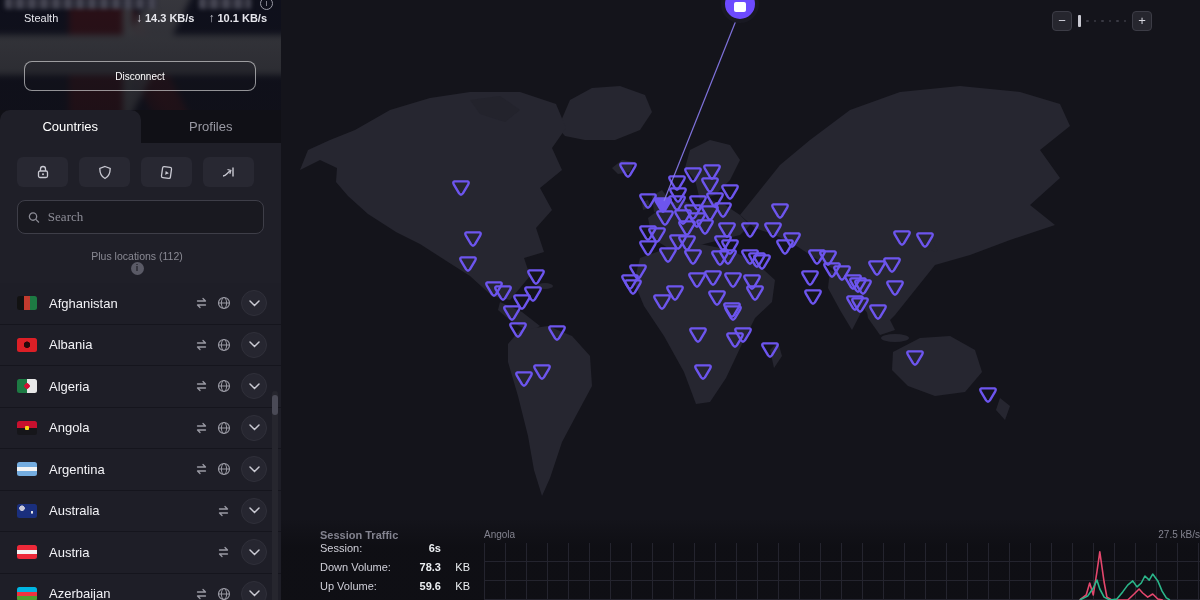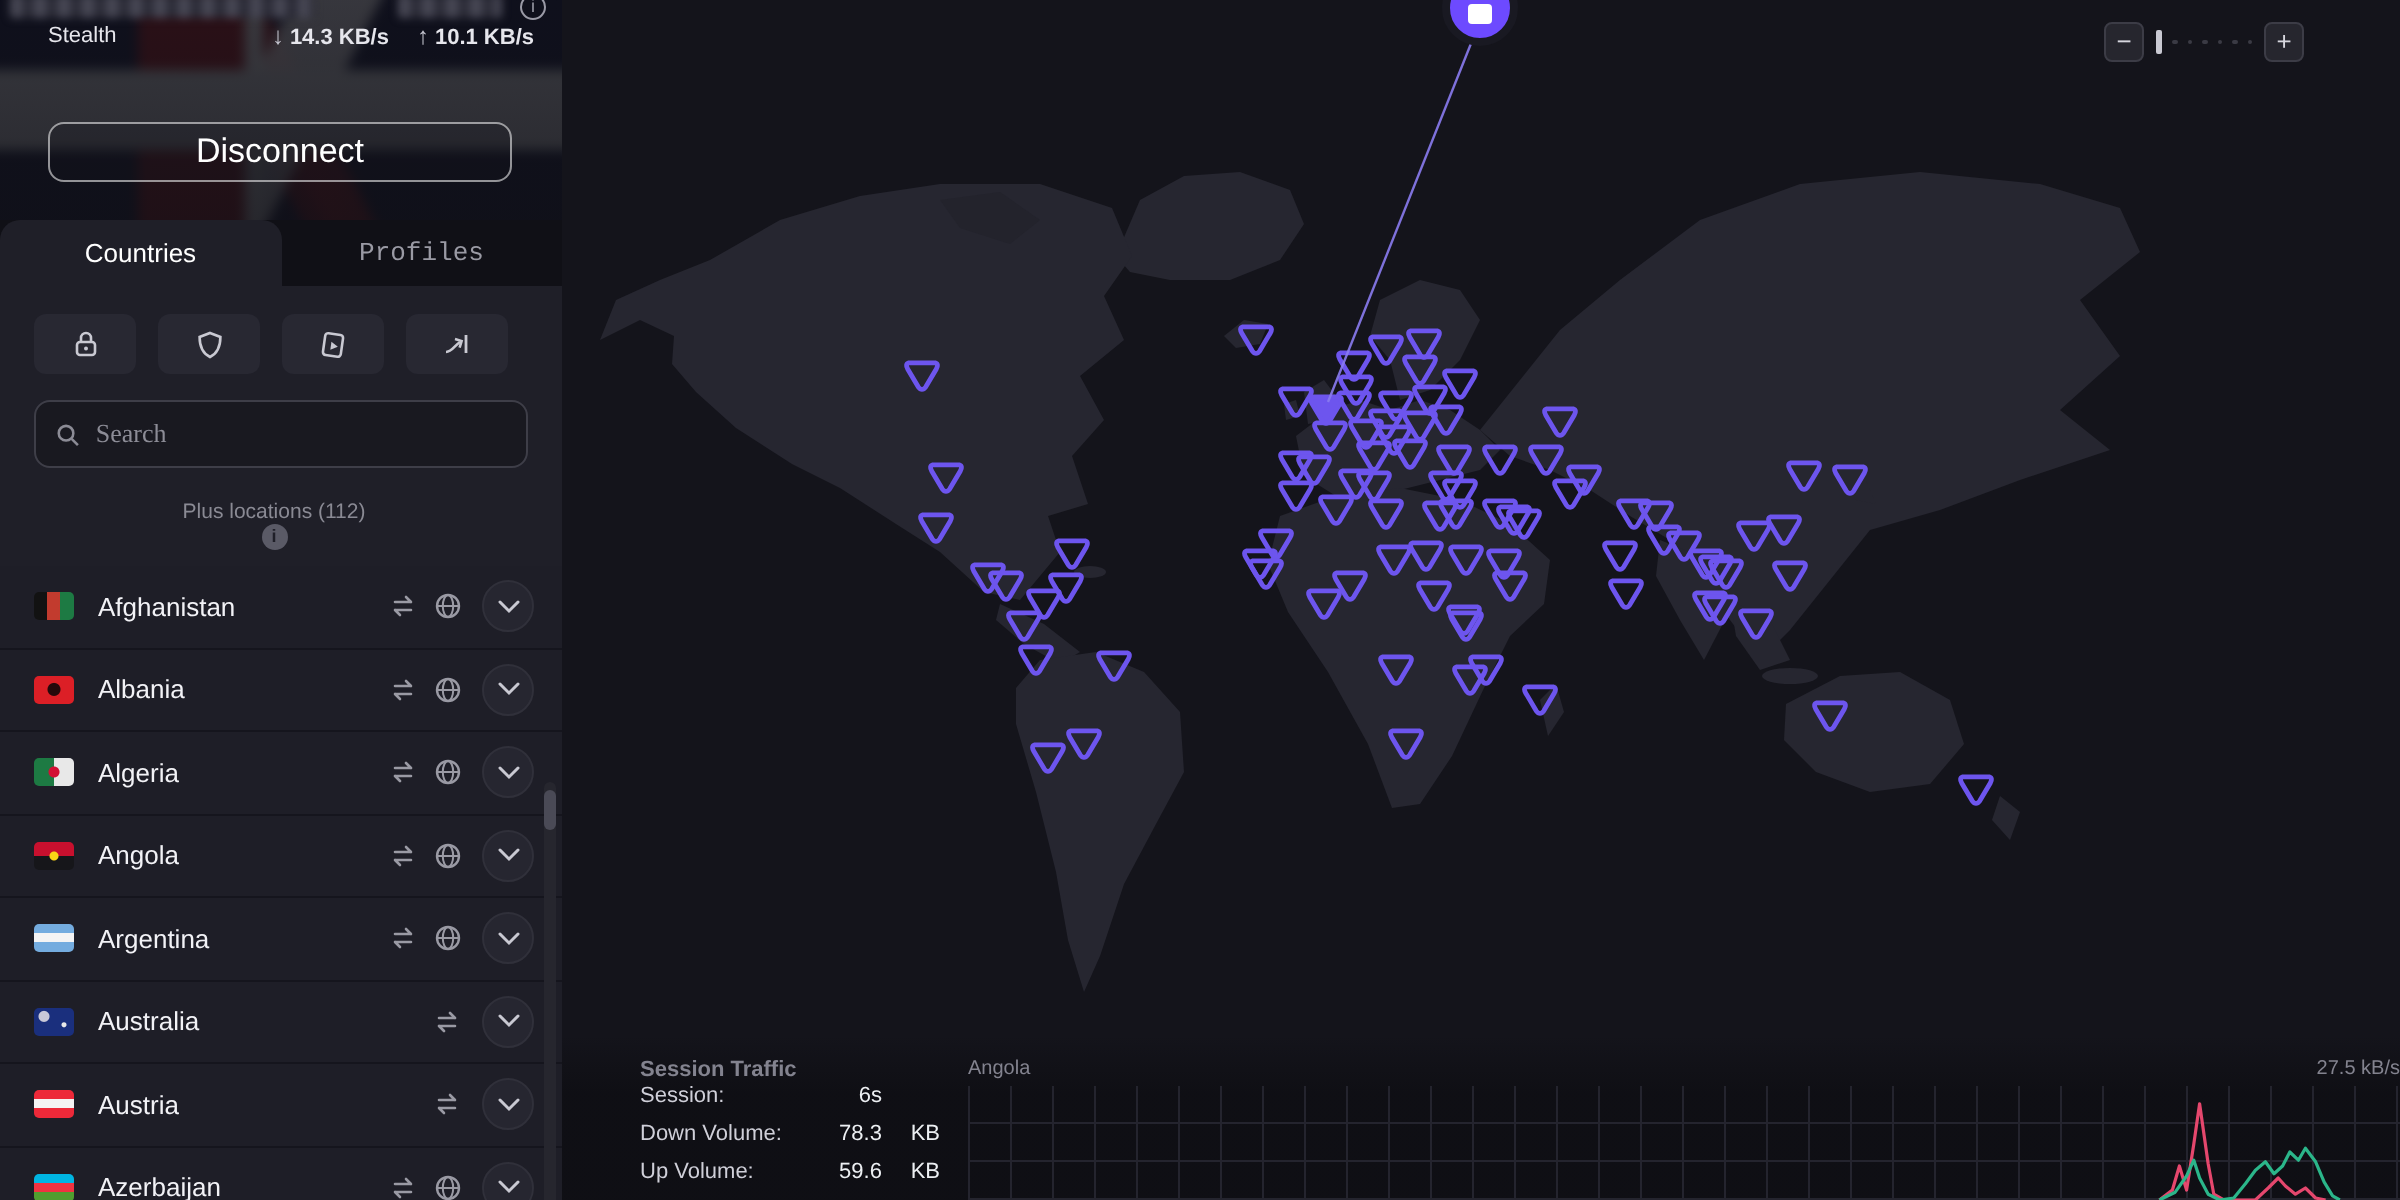--- a/index.html
+++ b/index.html
@@ -32,26 +32,26 @@
   .redact.srv { left:5px; top:0; width:152px; }
   .redact.ip  { right:30px; top:0; width:52px; }
   .hdr-info-icon { position:absolute; right:8px; top:0; width:13px; height:13px; border-radius:50%;
       border:1.5px solid #9a9aa6; color:#9a9aa6; font-size:9px; line-height:11px; text-align:center; }
   .hdr-row2 { position:absolute; top:11px; left:24px; right:14px; display:flex;
       justify-content:space-between; align-items:center; color:#e6e6ec; font-size:11px; }
   .speeds { display:flex; gap:14px; align-items:center; font-weight:bold; }
   .speeds .arr { color:#c2c2cc; font-weight:normal; font-size:12px; margin-right:3px; }
   .disconnect-btn { position:absolute; left:24px; top:61px; width:232px; height:30px;
       border:1px solid rgba(255,255,255,.55); border-radius:8px; background:rgba(18,18,26,.25);
-      color:#fff; font-size:17px; display:flex; align-items:center; justify-content:center; cursor:pointer; }
+      color:#fff; font-size:10px; display:flex; align-items:center; justify-content:center; cursor:pointer; }
 
   .tabbar { display:flex; height:33px; background:#101016; }
   .tab { flex:1; display:flex; align-items:center; justify-content:center; font-size:13px; cursor:pointer; }
   .tab.active { background:#1f1f28; border-radius:10px 10px 0 0; color:#fff; }
-  .tab.inactive { color:#9a9aa4;font-family:Liberation Mono, monospace; }
+  .tab.inactive { color:#9a9aa4; }
 
   .panel { position:relative; background:#1f1f28; height:457px; }
   .filters { display:flex; gap:11px; padding:14px 17px 0 17px; }
   .filter-btn { width:51px; height:30px; background:#282832; border-radius:6px;
       display:flex; align-items:center; justify-content:center; color:#c9c9d2; cursor:pointer; }
   .searchbox { margin:13px 17px 0 17px; height:34px; border:1px solid #3e3e48; border-radius:8px;
       background:rgba(0,0,0,.18); display:flex; align-items:center; padding:0 10px; gap:8px; }
   .searchbox input { background:transparent; border:none; outline:none; color:#d6d6de;
       font-size:13px; width:100%; font-family:Liberation Serif, serif; }
   .searchbox input::placeholder { color:#8c8c96; }
@@ -100,21 +100,21 @@
   .zoomslider { display:flex; align-items:center; gap:5px; }
   .zoomhandle { width:3px; height:12px; background:#c9c9d2; border-radius:1px; cursor:pointer; }
   .zoomdot { width:2.5px; height:2.5px; border-radius:50%; background:#3a3a44; }
 
   .bottom-shade { position:absolute; left:281px; right:0; top:518px; height:82px; z-index:4;
       background:linear-gradient(transparent, rgba(14,14,19,.85) 35%); }
   .session-panel { position:absolute; left:320px; top:529px; z-index:6; width:150px; }
   .session-title { color:#83838f; font-size:11px; font-weight:bold; margin-bottom:1px; }
   .sess-row { display:flex; color:#cfcfd8; font-size:11px; margin-bottom:7px; }
   .sess-label { width:90px; }
-  .sess-val { width:35px; text-align:right; color:#eceff2; }
+  .sess-val { width:35px; text-align:right; color:#eceff2;font-weight:bold; }
   .sess-unit { width:30px; text-align:right; color:#eceff2; }
 
   .speed-panel { position:absolute; left:484px; top:529px; width:716px; height:71px; z-index:6; }
   .speed-head { display:flex; justify-content:space-between; color:#83838f; font-size:10px; }
   .speed-grid { position:absolute; left:0; top:14px; width:716px; height:57px;
       background:
         repeating-linear-gradient(90deg, #24242e 0 1px, transparent 1px 21px),
         repeating-linear-gradient(0deg, #24242e 0 1px, transparent 1px 19px); }
   .speed-grid svg { position:absolute; left:0; top:0; }
 </style>

